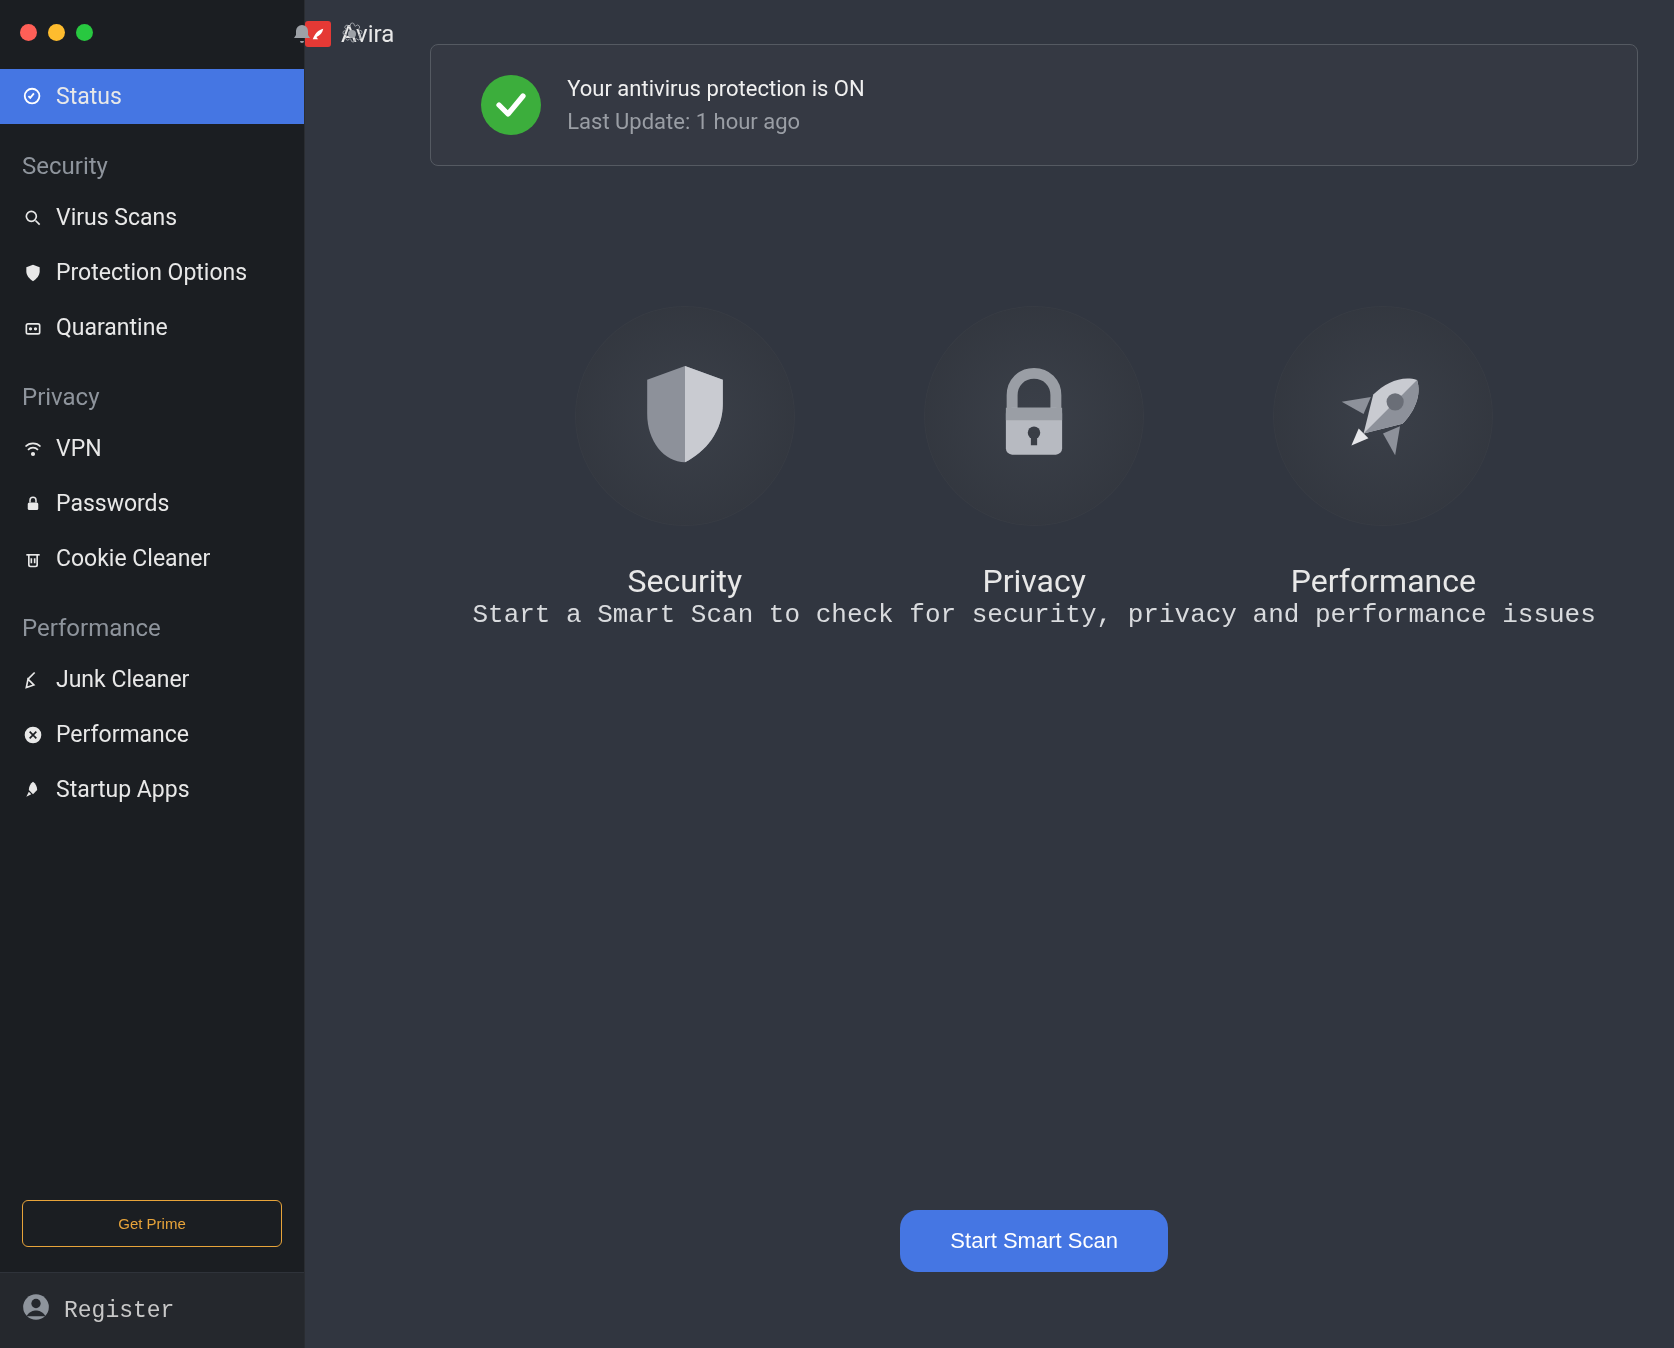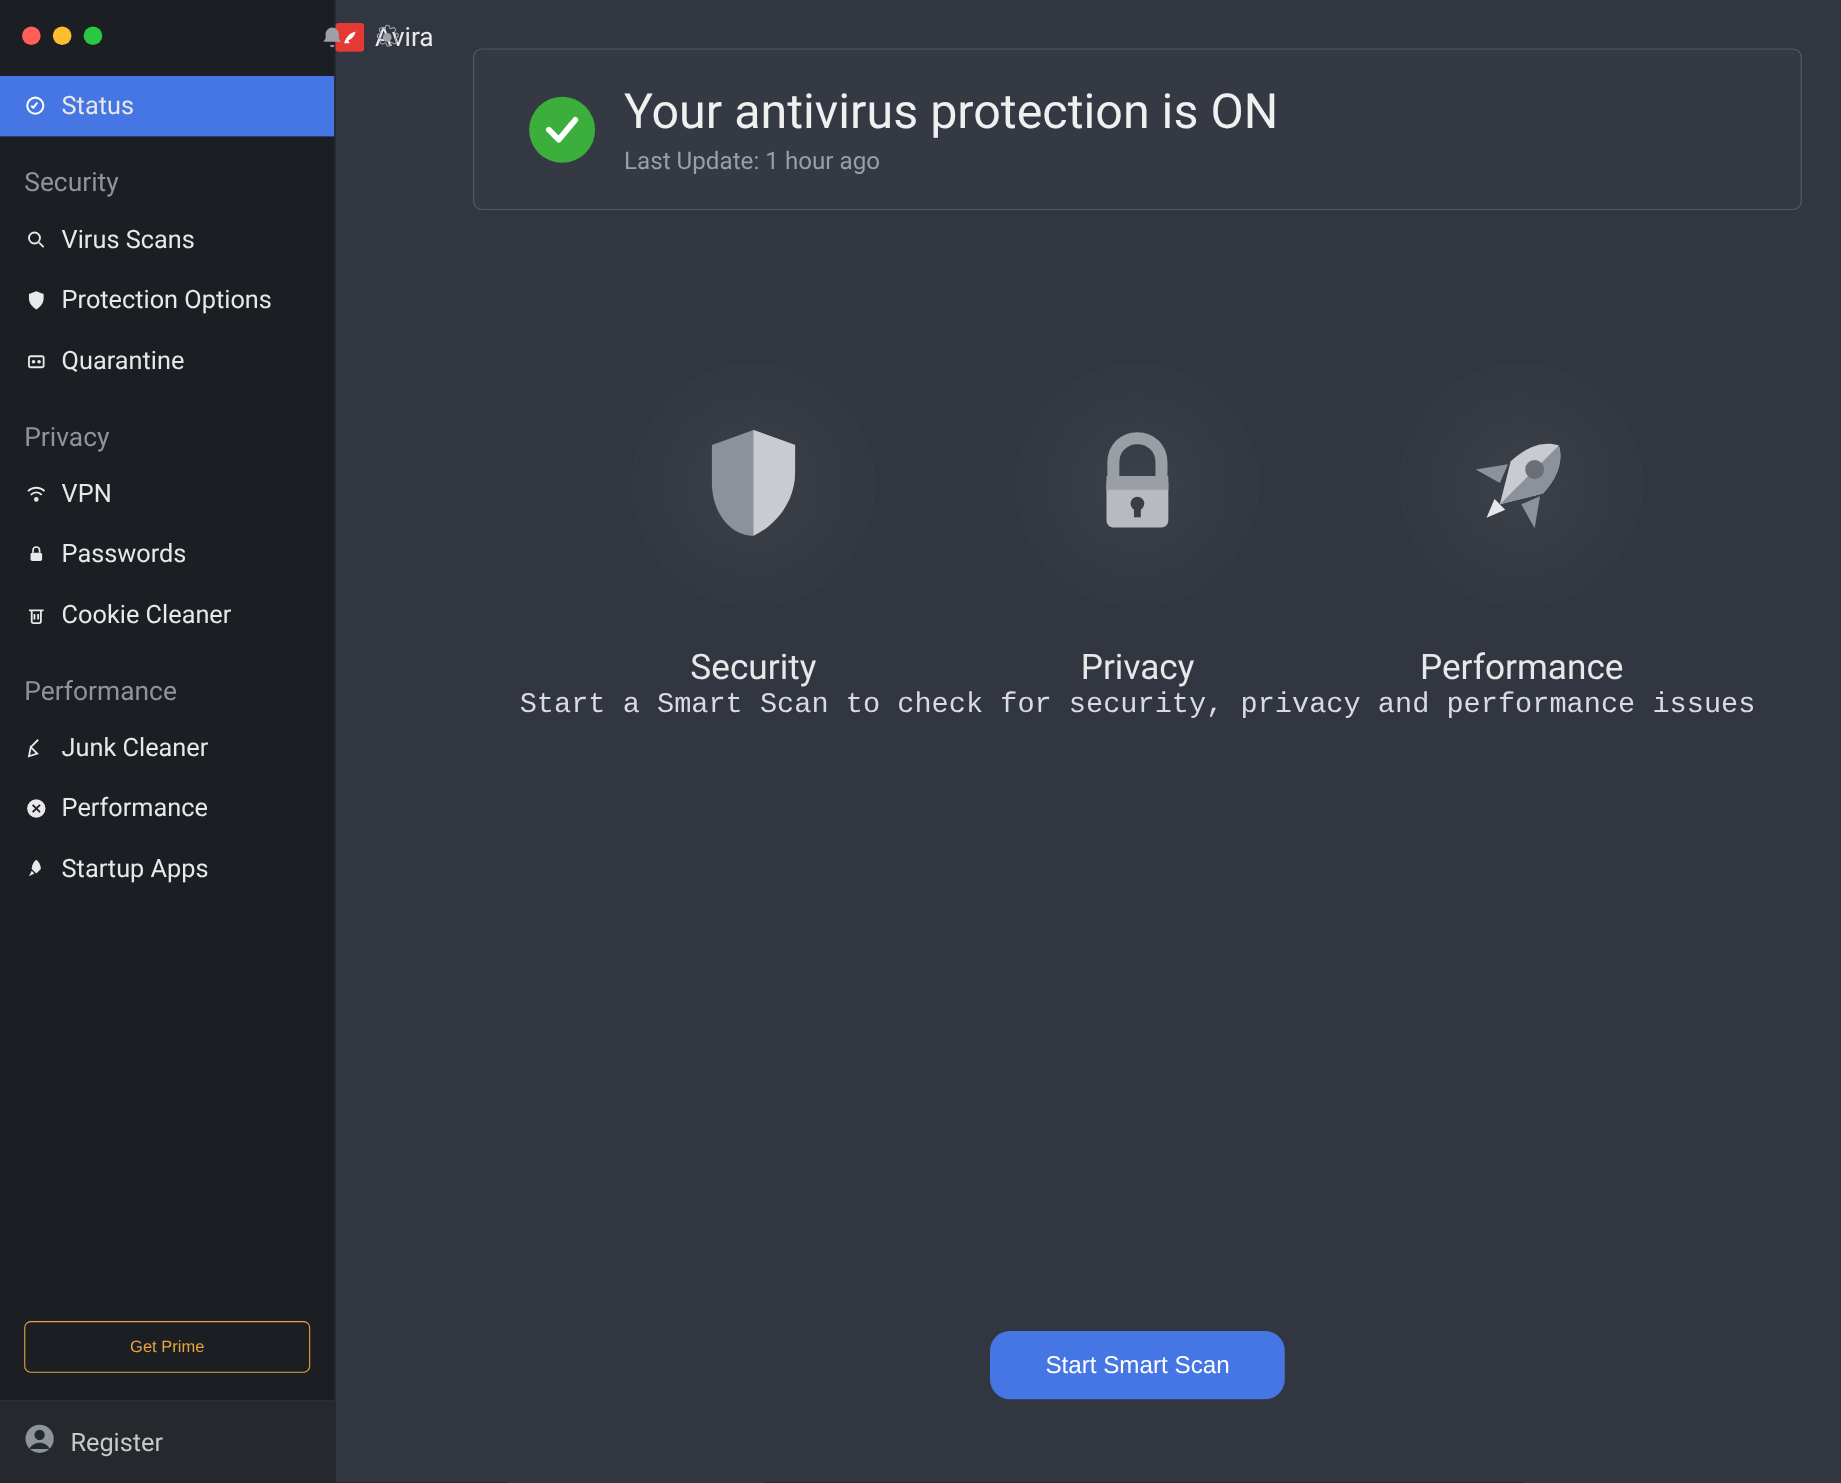--- a/index.html
+++ b/index.html
@@ -65,21 +65,21 @@
     border:1px solid var(--accent-orange); color:var(--accent-orange);
     background:transparent; border-radius:6px;
     padding:14px 0; font-size:15px; cursor:pointer; margin-bottom:25px;
   }
   .sidebar-footer{
     border-top:1px solid #2f333a;
     background:#25282d;
   }
   .register-row{
     display:flex; align-items:center; gap:14px;
-    padding:20px 22px; font-size:23px; color:#c8c8c8; cursor:pointer;
+    padding:20px 22px; font-size:23px; color:#c8c8c8; cursor:pointer;font-family:Liberation Mono, monospace;
   }
 
   
   .main{
     flex:1; display:flex; flex-direction:row; position:relative;
   }
   .title-bar{
     height:68px; display:flex; align-items:center; justify-content:center;
     position:relative;
   }
@@ -103,21 +103,21 @@
     padding:30px 50px;
     margin-top:44px;
     background:rgba(255,255,255,0.02);
   }
   .status-check{
     width:60px; height:60px; border-radius:50%;
     background:#3cae3c; display:flex;align-items:center;justify-content:center;
     flex:0 0 60px;
   }
   .status-texts{display:flex;flex-direction:column; gap:8px;}
-  .status-title{font-size:44px; color:#f0f0f0;text-align:right;}
+  .status-title{font-size:22px; color:#f0f0f0;text-align:right;}
   .status-sub{font-size:22px; color:var(--text-dim);}
 
   
   .feature-row{
     display:flex; justify-content:space-around; align-items:flex-start;
     margin-top:140px;
     padding:0 80px;
   }
   .feature{
     display:flex; flex-direction:column; align-items:center; gap:36px;

